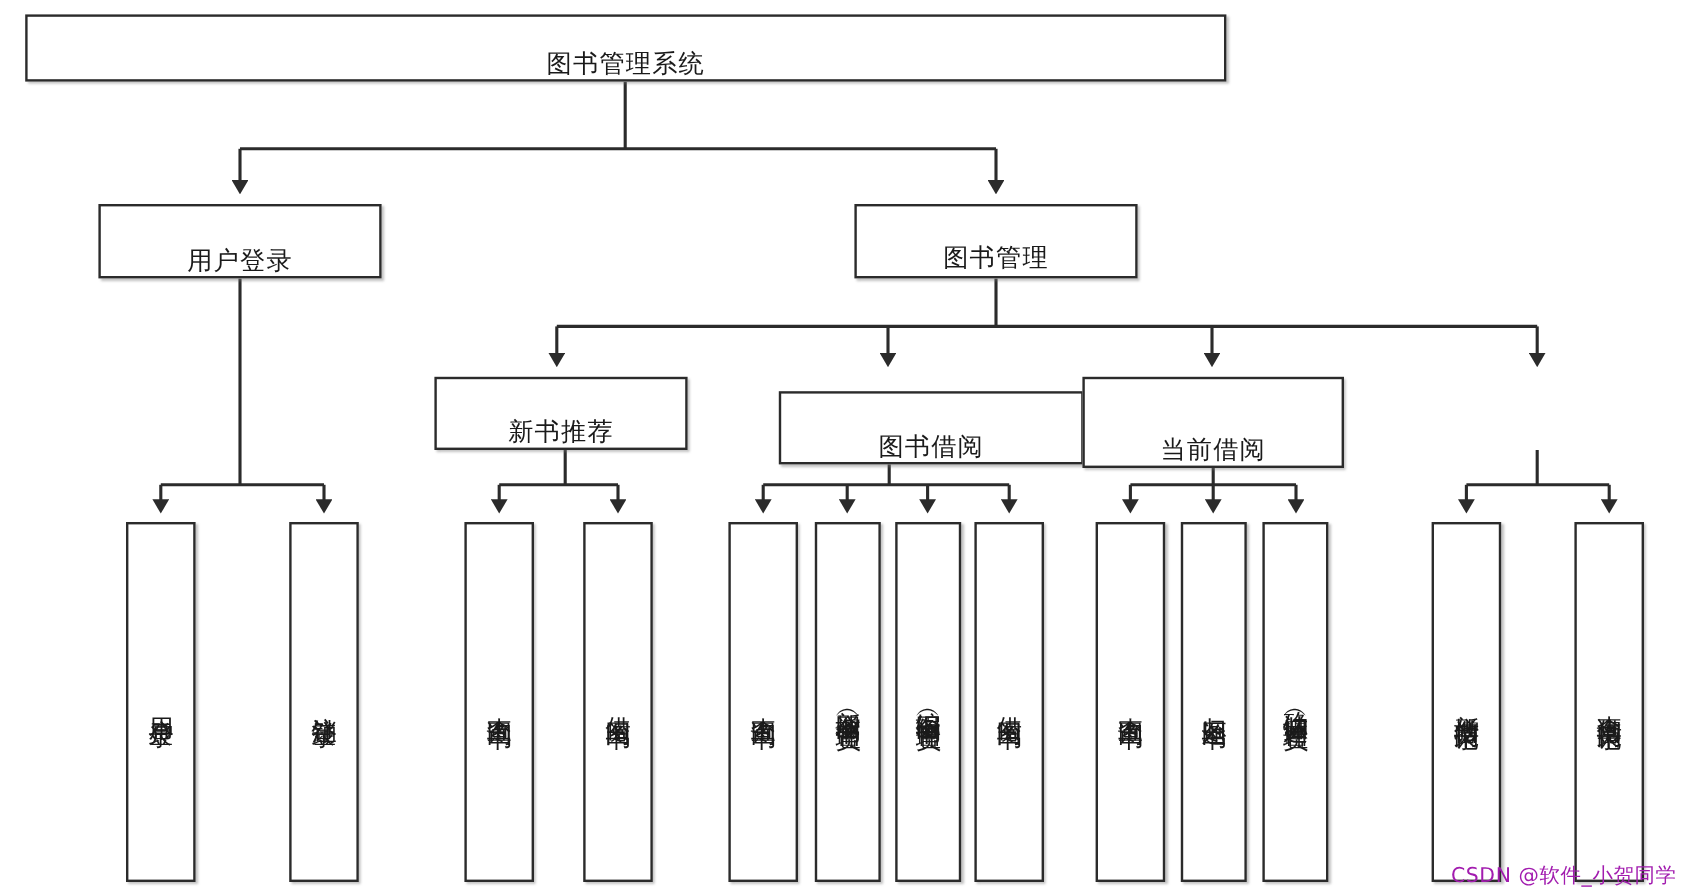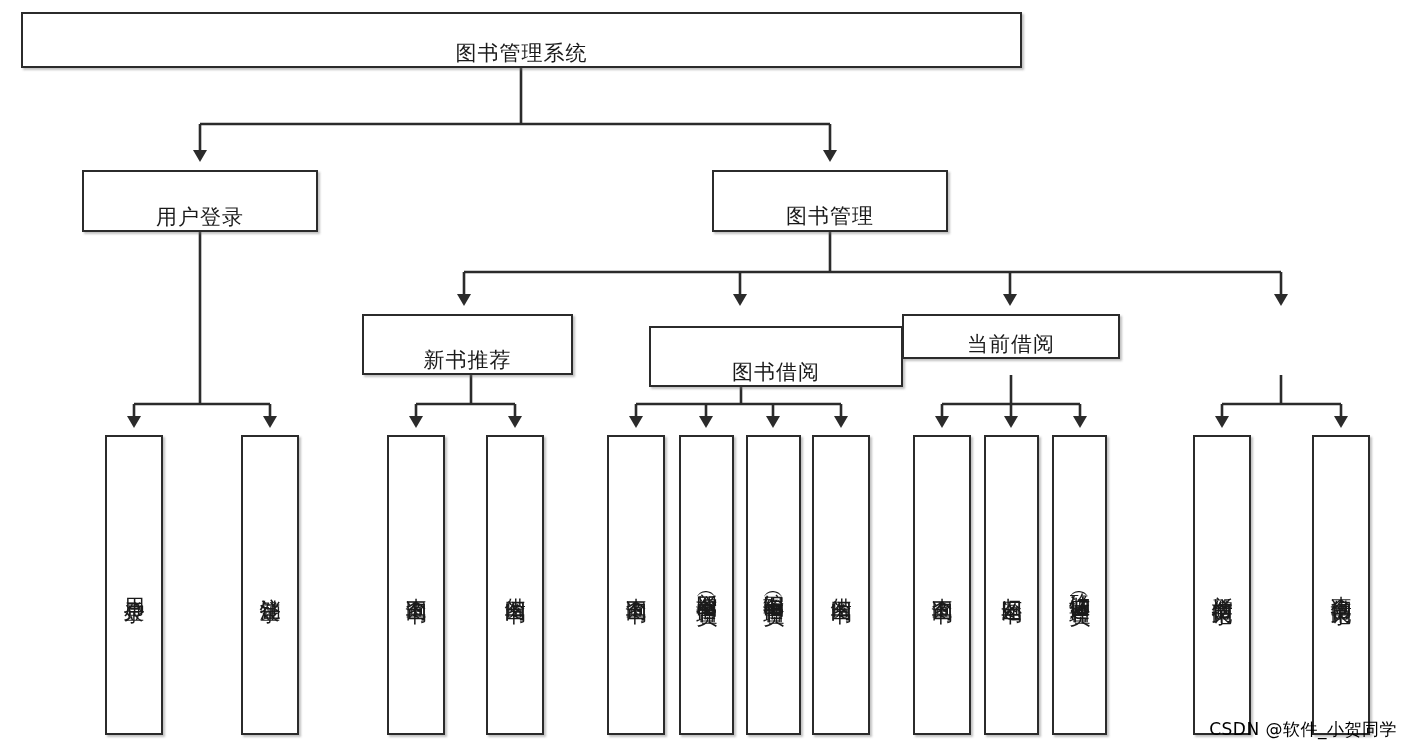--- a/index.html
+++ b/index.html
@@ -56,21 +56,21 @@
   .node.v .vtxt {
     writing-mode: vertical-rl;
     text-orientation: upright;
     display: block;
   }
   .watermark {
     position: absolute;
     right: 8px;
     bottom: 6px;
     font-size: 17px;
-    color: #000000;
+    color: #a21caf;
     letter-spacing: 0.5px;
     white-space: nowrap;
     user-select: none;
   }
 </style>
 </head>
 <body>
 
 <div id="stage">
 
@@ -137,21 +137,21 @@
   <div class="node h" style="left:712px; top:170px; width:236px; height:62px;font-family:Liberation Mono, monospace;">
     <span>图书管理</span>
   </div>
 
   <div class="node h" style="left:362px; top:314px; width:211px; height:61px;">
     <span>新书推荐</span>
   </div>
   <div class="node h" style="left:632px; top:326px; width:254px; height:61px;margin-left:17px;">
     <span>图书借阅</span>
   </div>
-  <div class="node h" style="left:902px; top:314px; width:218px; height:45px;">
+  <div class="node h" style="left:902px; top:314px; width:218px; height:76px;">
     <span>当前借阅</span>
   </div>
 
   <div class="node v" style="left:105px; top:435px; width:58px; height:300px;">
     <span class="vtxt">用户登录</span>
   </div>
   <div class="node v" style="left:241px; top:435px; width:58px; height:300px;">
     <span class="vtxt">注销登录</span>
   </div>
 

